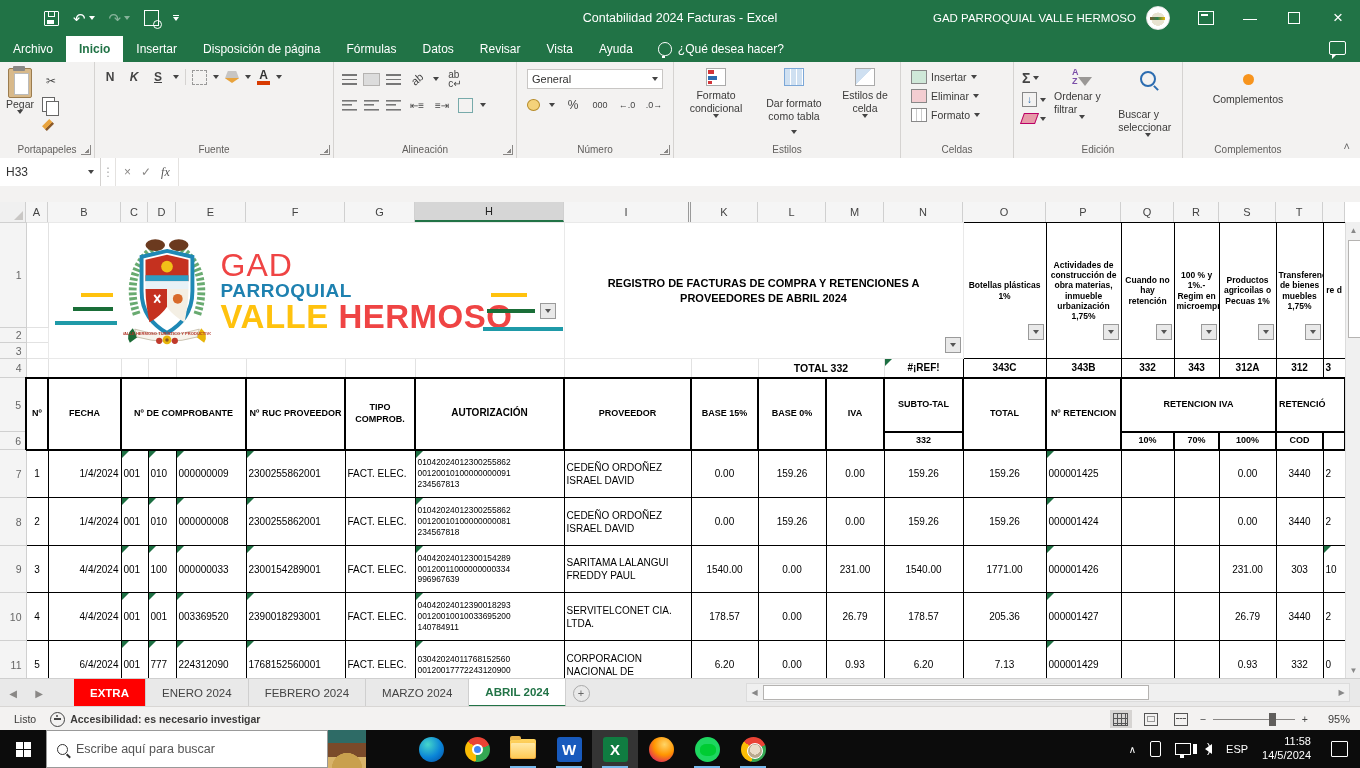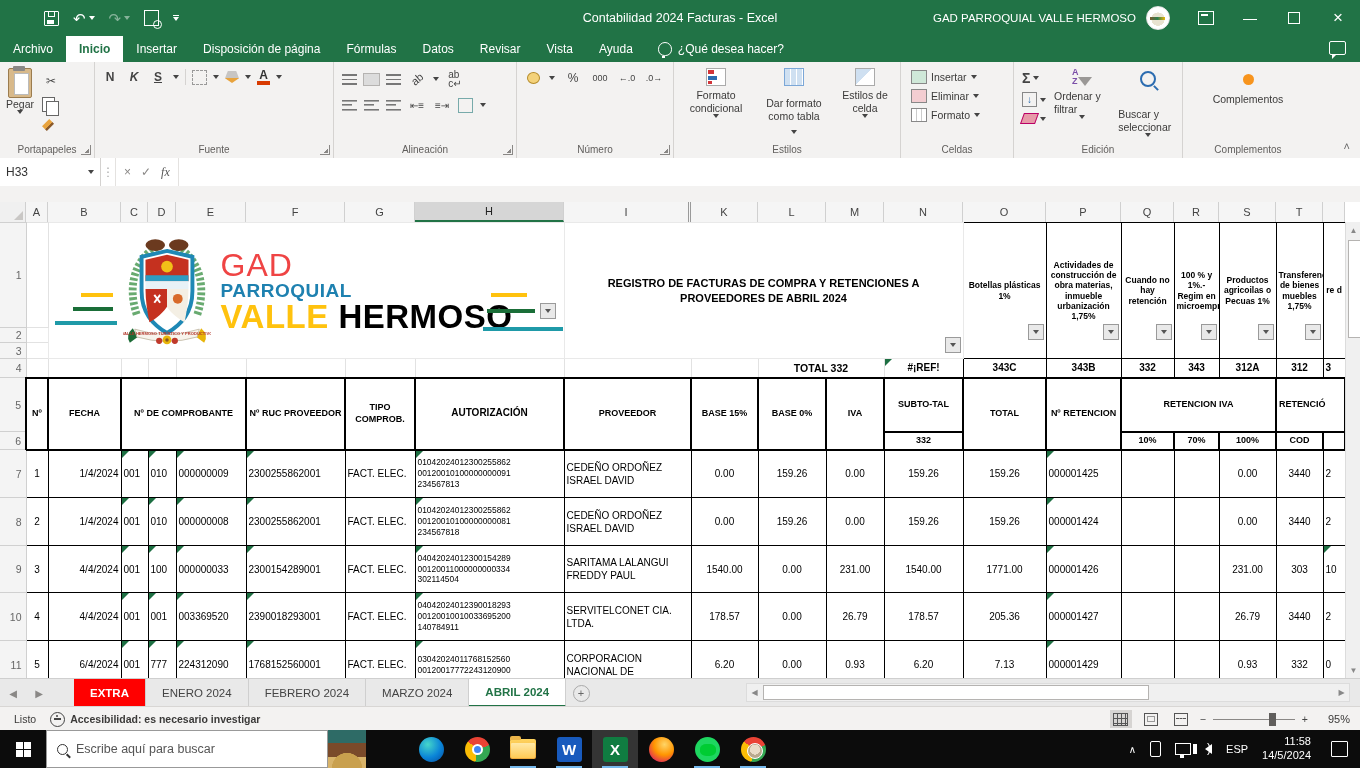--- a/index.html
+++ b/index.html
@@ -124,21 +124,21 @@
   .aut div{font-size:8.4px;line-height:1.3;white-space:nowrap;}
   .prov{font-size:9.4px;line-height:1.3;}
 
   
   .logobox{display:flex;align-items:center;height:100%;position:relative;}
   .deco{position:absolute;height:4px;}
   .lg-text{margin-left:10px;line-height:1;}
   .lg-gad{font-size:32px;font-weight:400;color:#ef4444;letter-spacing:1px;}
   .lg-parr{font-size:19px;font-weight:800;color:#1e81b0;letter-spacing:.5px;}
   .lg-vh{font-size:33px;font-weight:800;letter-spacing:.5px;white-space:nowrap;}
-  .lg-valle{color:#ffc20e;}.lg-herm{color:#000000;}
+  .lg-valle{color:#ffc20e;}.lg-herm{color:#ef4444;}
 
   
   .vscroll{position:absolute;left:1345px;top:222px;width:15px;height:456px;background:#f0f0f0;border-left:1px solid #dcdcdc;}
   .vthumb{position:absolute;left:2px;top:18px;width:11px;height:96px;background:#fff;border:1px solid #b5b3b1;}
   .sarrow{position:absolute;left:0;width:15px;height:16px;display:flex;align-items:center;justify-content:center;color:#888;font-size:8px;cursor:pointer;}
 
   
   .tabbar{position:absolute;left:0;top:678px;width:1360px;height:28px;background:#e9e9e9;border-top:1px solid #cfcfcf;display:flex;align-items:stretch;font-size:11.5px;}
   .tnav{width:26px;display:flex;align-items:center;justify-content:center;color:#8a8886;font-size:10px;cursor:pointer;}
   .stab{padding:0 16px;display:flex;align-items:center;border-right:1px solid #cfcfcf;color:#444;cursor:pointer;white-space:nowrap;}
@@ -322,20 +322,26 @@
         <span class="sbtn" style="font-size:10px;">⇤≡</span>
         <span class="sbtn" style="font-size:10px;">≡⇥</span>
         <span class="borders-ic" style="border-style:solid;border-color:#7aa;"></span>
           <span class="caret"></span>
       </div>
       <div class="glabel">Alineación</div>
       <span class="launcher"></span>
     </div>
 
     <div class="rgroup" style="width:156px">
+      <div style="padding:7px 10px 0;">
+        <span class="combo">
+            <span>General</span>
+            <span class="caret"></span>
+          </span>
+      </div>
       <div style="display:flex;gap:9px;padding:7px 10px 0;align-items:center;">
         <span class="money-ic"></span>
           <span class="caret"></span>
         <span class="sbtn">%</span>
         <span class="sbtn" style="font-size:9px;">000</span>
         <span class="sbtn" style="font-size:9px;">←.0</span>
         <span class="sbtn" style="font-size:9px;">.0→</span>
       </div>
       <div class="glabel">Número</div>
       <span class="launcher"></span>
@@ -664,21 +670,21 @@
             <td class="blk dcell tc">3</td>
             <td class="blk dcell tr-al">4/4/2024</td>
             <td class="blk dcell tl err">001</td>
             <td class="blk dcell tl err">100</td>
             <td class="blk dcell tl err">000000033</td>
             <td class="blk dcell tl err">2300154289001</td>
             <td class="blk dcell tl">FACT. ELEC.</td>
             <td class="blk dcell tl aut err">
               <div>04042024012300154289</div>
               <div>00120011000000000334</div>
-              <div>302114504</div>
+              <div>996967639</div>
             </td>
             <td class="blk dcell tl prov">SARITAMA LALANGUI FREDDY PAUL</td>
             <td class="blk dcell tc">1540.00</td>
             <td class="blk dcell tc">0.00</td>
             <td class="blk dcell tc">231.00</td>
             <td class="blk dcell tc">1540.00</td>
             <td class="blk dcell tc">1771.00</td>
             <td class="blk dcell tl err">000001426</td>
             <td class="blk dcell tc"></td>
             <td class="blk dcell tc"></td>

